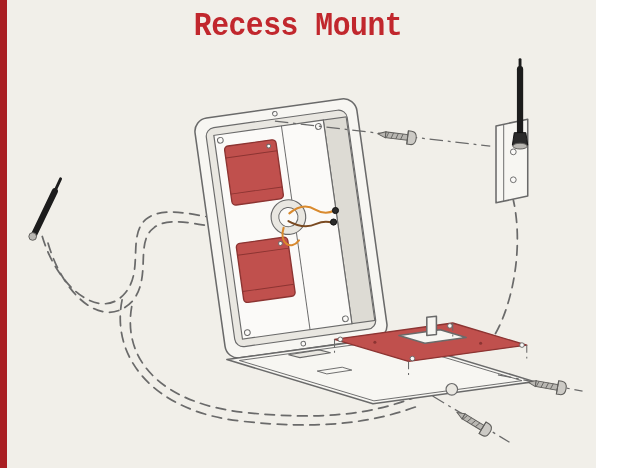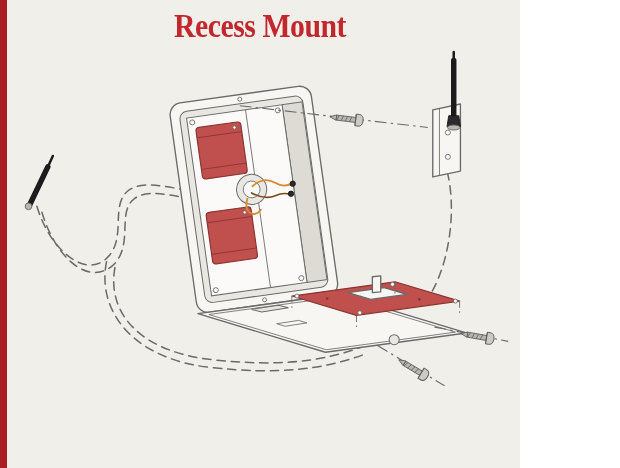--- a/index.html
+++ b/index.html
@@ -4,22 +4,22 @@
 <style>
   :root{
     --background:#f1efe9; --stripe-red:#a91e22; --accent-red:#c1272d;
     --line:#6a6a6a; --ink:#1c1c1c;
     --fill-light:#f7f6f2; --fill-mid:#e9e7e1; --fill-back:#fbfaf8; --fill-shade:#dddbd4;
     --part-red:#c0504d; --part-red-dark:#8c3432;
     --metal:#b9b7b2; --metal-dark:#5f5e5b;
     --wire-orange:#d98a2e; --wire-brown:#7a4a21;
   }
   html,body{margin:0;padding:0;background:#fff;}
-  .page{position:relative;width:520px;height:468px;overflow:hidden;
-        background:var(--background);font-family:Liberation Serif, serif;}
+  .page{position:relative;width:596px;height:468px;overflow:hidden;
+        background:var(--background);font-family:Liberation Mono, monospace;}
   .stripe{position:absolute;left:0;top:0;width:7px;height:100%;background:var(--stripe-red);}
   .title{position:absolute;top:8px;left:0;right:0;margin:0;text-align:center;
          font-size:33px;font-weight:bold;letter-spacing:-.5px;color:var(--accent-red);
          transform:scaleX(.9);transform-origin:50% 50%;}
   .diagram{position:absolute;inset:0;}
 
   
   .panel{fill:var(--fill-light);stroke:var(--line);stroke-width:1.6;stroke-linejoin:round;}
   .panel2{fill:var(--fill-mid);stroke:var(--line);stroke-width:1.2;}
   .back{fill:var(--fill-back);stroke:var(--line);stroke-width:1.2;}

